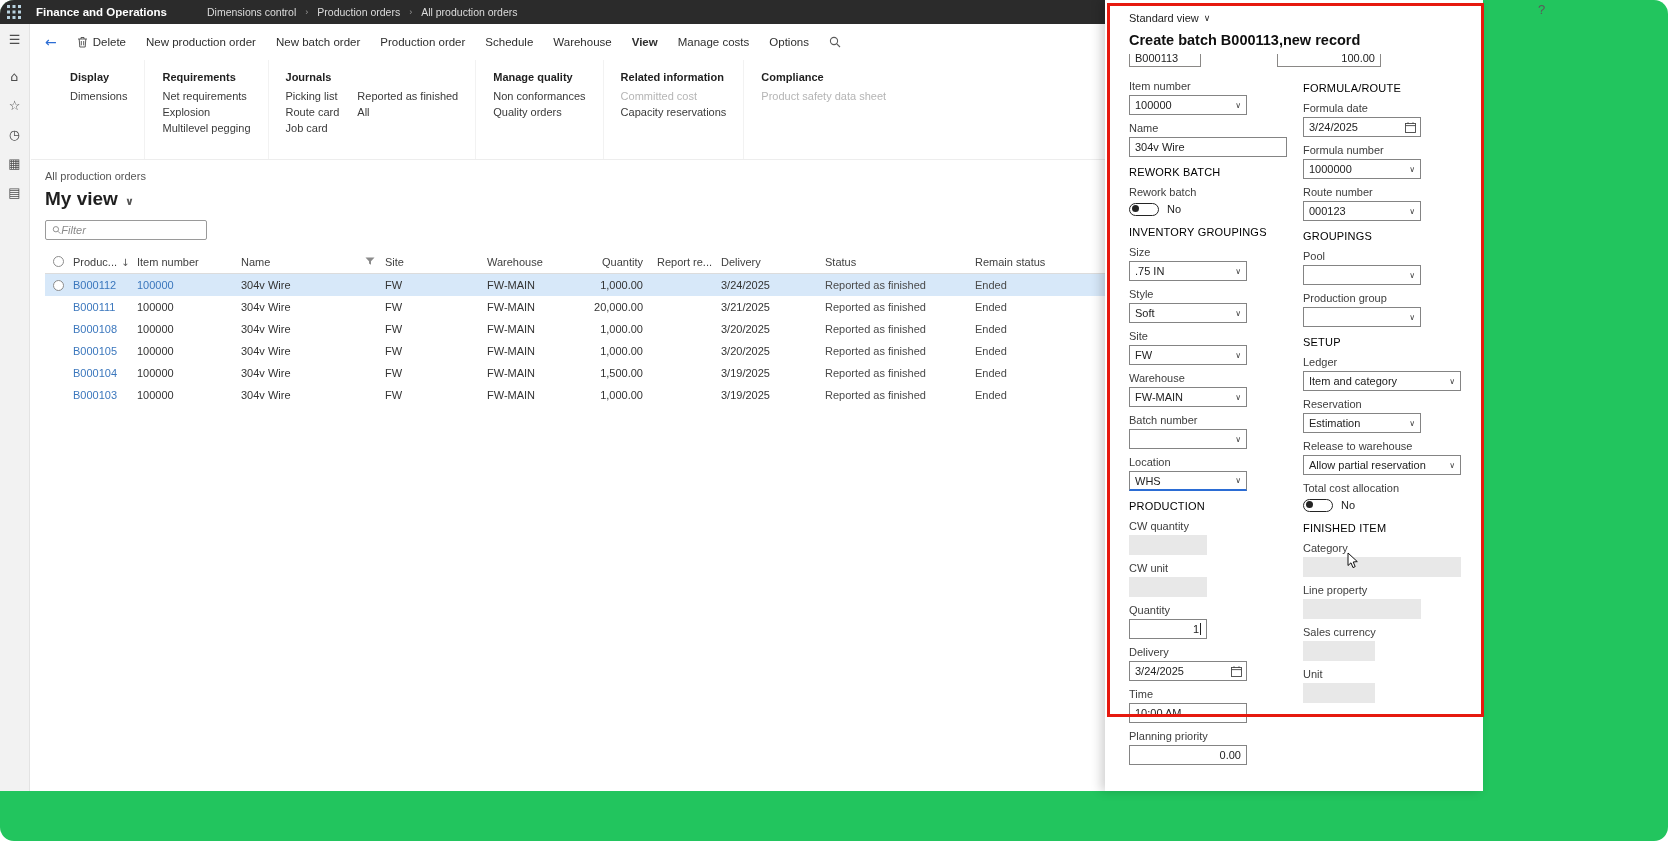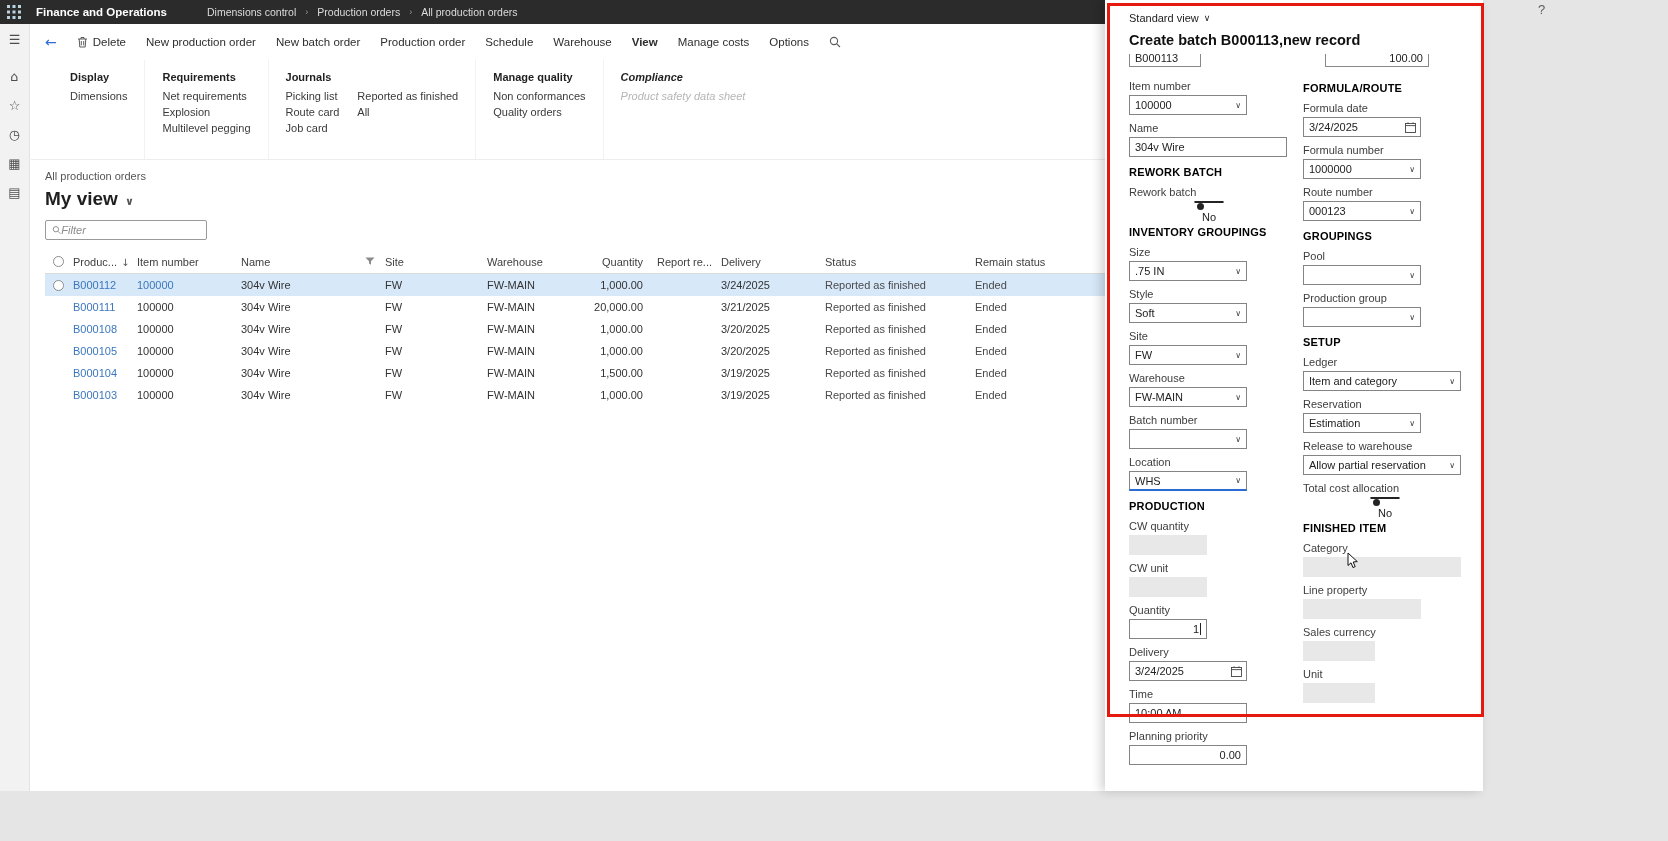--- a/index.html
+++ b/index.html
@@ -1,17 +1,17 @@
 <!DOCTYPE html>
 <html><head>
 <meta charset="utf-8">
 <style>
   * { margin:0; padding:0; box-sizing:border-box; }
   body { font-family:"Liberation Sans", sans-serif; }
-  .stage { position:relative; width:1668px; height:841px; background:#e5e5e5; overflow:hidden; }
+  .stage { position:relative; width:1668px; height:841px; background:#22c55e; overflow:hidden;border-radius:14px; }
   .app { position:absolute; left:0; top:0; width:1483px; height:791px; background:#fff; }
 
   
   .topbar { position:absolute; left:0; top:0; width:100%; height:24px; background:#2b2b2b; display:flex; align-items:center; color:#fff; }
   .waffle { width:28px; height:24px; display:flex; align-items:center; justify-content:center; cursor:pointer; }
   .app-title { font-size:11.5px; font-weight:bold; margin-left:8px; white-space:nowrap; cursor:pointer; }
   .breadcrumb { margin-left:40px; display:flex; align-items:center; gap:9px; font-size:10.5px; color:#dcdcdc; }
   .breadcrumb .crumb { cursor:pointer; white-space:nowrap; }
   .breadcrumb .sep { font-size:9px; color:#9d9d9d; }
 
@@ -24,21 +24,21 @@
   .actionbar { position:absolute; left:31px; top:24px; width:1452px; height:36px; background:#fff; display:flex; align-items:center; font-size:11.5px; color:#2e2e2e; padding-left:14px; gap:20px; }
   .back { color:#2b6cd4; font-size:14px; cursor:pointer; font-family:"DejaVu Sans", sans-serif; }
   .abtn { display:flex; align-items:center; gap:5px; cursor:pointer; white-space:nowrap; }
   .tab { cursor:pointer; white-space:nowrap; }
   .tab.active { font-weight:bold; }
   .searchbtn { display:flex; align-items:center; cursor:pointer; }
 
   
   .ribbon { position:absolute; left:31px; top:60px; width:1452px; height:100px; background:#fff; display:flex; padding-left:22px; border-bottom:1px solid #ededed; }
   .rgroup { padding:11px 17px 0 17px; border-right:1px solid #f2f2f2; }
-  .rgroup:last-child { border-right:none;font-style:italic; }
+  .rgroup:last-child { border-right:none; }
   .rtitle { font-size:11px; font-weight:bold; color:#1f1f1f; text-align:left; margin-bottom:7px; white-space:nowrap; }
   .rcols { display:flex; gap:18px; }
   .rcol { display:flex; flex-direction:column; gap:4px; }
   .ritem { font-size:11px; color:#3a3a3a; white-space:nowrap; cursor:pointer; }
   .ritem.disabled { color:#b5b5b5; cursor:default; }
 
   
   .content { position:absolute; left:31px; top:160px; width:1452px; height:631px; background:#fff; padding:10px 0 0 14px; }
   .caption { font-size:11px; color:#555; }
   .viewtitle { margin-top:6px; font-size:19px; font-weight:600; color:#1f1f1f; display:flex; align-items:center; gap:7px; cursor:pointer; }
@@ -59,42 +59,42 @@
   .c-qty, .h-qty { text-align:right; padding-right:14px; }
   .c-status, .c-remain { color:#4a4a4a; }
   .h-name { display:flex; justify-content:space-between; align-items:center; padding-right:10px; }
   .h-order .arrow { font-size:10px; color:#555; margin-left:4px; font-family:"DejaVu Sans", sans-serif; }
 
   
   .dialog { position:absolute; left:1105px; top:0; width:378px; height:791px; background:#fff; box-shadow:-4px 0 10px rgba(0,0,0,.18); padding:12px 16px 0 24px; font-size:11px; color:#222; overflow:hidden; }
   .viewsel { display:flex; align-items:center; gap:5px; cursor:pointer; width:max-content; }
   .viewsel .chev { font-size:9px; font-family:"DejaVu Sans", sans-serif; }
   .dlgtitle { margin-top:8px; font-size:14.5px; font-weight:bold; color:#0f0f0f; }
-  .partialrow { margin-top:6px; height:15px; overflow:hidden; display:flex; justify-content:space-between; width:300px; }
+  .partialrow { margin-top:6px; height:15px; overflow:hidden; display:flex; justify-content:space-between; width:252px; }
   .pbox { height:24px; border:1px solid #8a8886; transform:translateY(-11px); display:flex; align-items:flex-end; padding:2px 5px; font-size:11px; background:#fff; }
   .pbox.left { width:72px; }
   .pbox.right { width:104px; justify-content:flex-end; }
   .cols { display:flex; gap:14px; margin-top:12px; }
   .colL { width:160px; flex-shrink:0; }
   .colR { width:164px; flex-shrink:0; }
   .fld { margin-bottom:8px; }
   .flabel { color:#3d3d3d; margin-bottom:3px; height:11px; line-height:11px; }
   .combo { height:20px; border:1px solid #848484; background:#fff; display:flex; align-items:center; justify-content:space-between; padding:0 5px; cursor:pointer; }
   .combo .val { white-space:nowrap; overflow:hidden; }
   .combo .chev { font-size:8px; color:#3d3d3d; margin-left:4px; font-family:"DejaVu Sans", sans-serif; }
   .combo.blue { border-bottom:2px solid #2b6cd4;gap:35px; }
   .tinput { height:20px; border:1px solid #848484; background:#fff; display:flex; align-items:center; padding:0 5px; }
   .tinput input { border:none; outline:none; width:100%; font-size:11px; color:#222; background:transparent; }
   .tinput input.right { text-align:right; }
   .qtybox { height:20px; border:1px solid #848484; background:#fff; display:flex; align-items:center; justify-content:flex-end; padding:0 5px; }
   .caret { width:1px; height:12px; background:#222; margin-left:1px; }
   .dis { height:20px; background:#e8e8e8; }
   .datebox { height:20px; border:1px solid #848484; display:flex; align-items:center; justify-content:space-between; padding:0 4px 0 5px; background:#fff; cursor:pointer; }
-  .sect { font-weight:bold; color:#000; margin:6px 0 8px 0; height:14px; line-height:14px; letter-spacing:.2px; }
-  .togglerow { display:flex; align-items:center; gap:8px; height:16px; margin-top:3px; margin-bottom:8px;flex-direction:column; }
+  .sect { font-weight:normal; color:#000; margin:6px 0 8px 0; height:14px; line-height:14px; letter-spacing:.2px; }
+  .togglerow { display:flex; align-items:center; gap:8px; height:16px; margin-top:3px; margin-bottom:8px; }
   .toggle { width:30px; height:13px; border:1.5px solid #242424; border-radius:8px; position:relative; cursor:pointer; }
   .toggle::after { content:""; position:absolute; left:2px; top:1px; width:7px; height:7px; background:#242424; border-radius:50%; }
   .w158 { width:158px; } .w118 { width:118px; } .w78 { width:78px; } .w72 { width:72px; }
 
   .annotation { position:absolute; left:1107px; top:3px; width:377px; height:714px; border:3px solid #e6190f; pointer-events:none; z-index:50; }
   .help { position:absolute; left:1538px; top:2px; font-size:13px; color:#5a5a5a; cursor:pointer; }
   .cursor { position:absolute; left:1347px; top:552px; z-index:60; pointer-events:none; }
 </style>
 </head>
 <body>
@@ -198,20 +198,29 @@
       <div class="rgroup">
         <div class="rtitle">Manage quality</div>
         <div class="rcols">
             <div class="rcol">
           <span class="ritem">Non conformances</span>
           <span class="ritem">Quality orders</span>
         </div>
           </div>
       </div>
       <div class="rgroup">
+        <div class="rtitle">Related information</div>
+        <div class="rcols">
+            <div class="rcol">
+          <span class="ritem disabled">Committed cost</span>
+          <span class="ritem">Capacity reservations</span>
+        </div>
+          </div>
+      </div>
+      <div class="rgroup">
         <div class="rtitle">Compliance</div>
         <div class="rcols">
             <div class="rcol">
           <span class="ritem disabled">Product safety data sheet</span>
         </div>
           </div>
       </div>
     </div>
 
     <main class="content">

